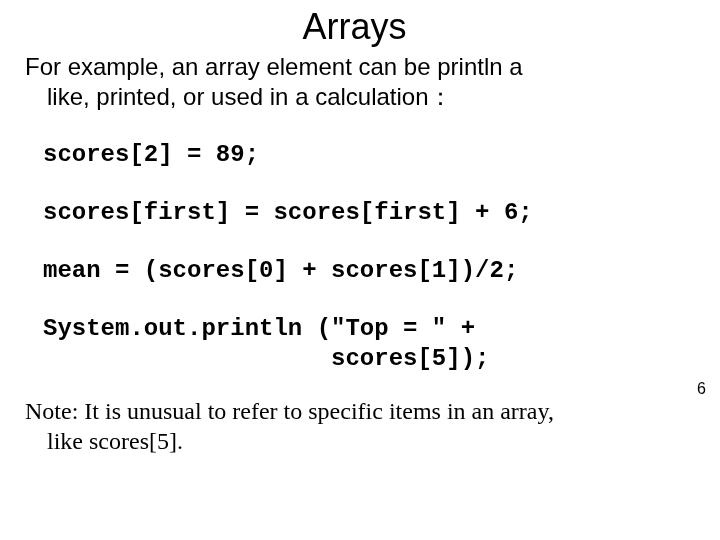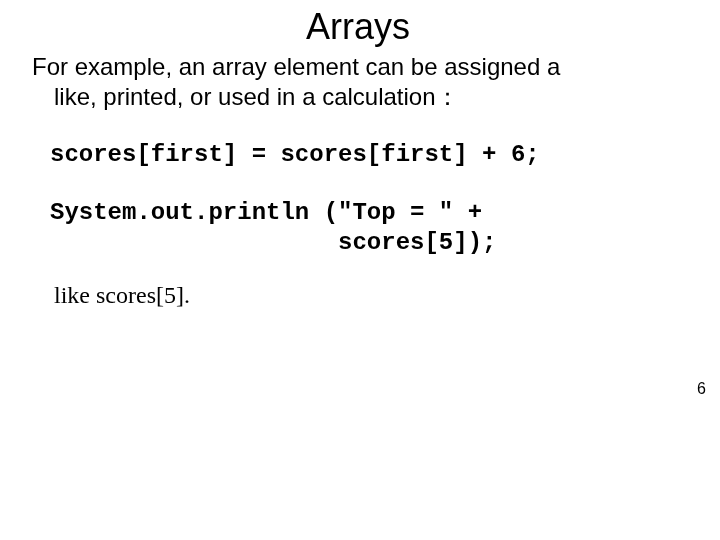--- a/index.html
+++ b/index.html
@@ -10,21 +10,21 @@
     background: #fff;
     font-family: Arial, Helvetica, sans-serif;
     color: #000;
     overflow: hidden;
   }
   .slide {
     position: relative;
     width: 720px;
     height: 412px;
     box-sizing: border-box;
-    padding: 6px 36px 0 32px;
+    padding: 6px 36px 0 25px;
   }
   .title {
     text-align: center;
     font-size: 36px;
     font-weight: 400;
     margin: 0 0 4px 0;
   }
   .intro {
     font-size: 24px;
     line-height: 1.25;
@@ -66,27 +66,30 @@
   }
 </style>
 </head>
 <body>
 
 <div class="slide">
 
   <h1 class="title">Arrays</h1>
 
   <p class="intro">
-    <span>For example, an array element can be assigned a</span>
+    <span>For example, an array element can be println a</span>
     <span class="rest">like, printed, or used in a calculation：</span>
   </p>
 
+  <div class="code">scores[2] = 89;</div>
   <div class="code">scores[first] = scores[first] + 6;</div>
+  <div class="code">mean = (scores[0] + scores[1])/2;</div>
   <div class="code code-last">System.out.println ("Top = " +
                     scores[5]);</div>
 
   <p class="note">
+    <span>Note:  It is unusual to refer to specific items in an array,</span>
     <span class="rest">like scores[5].</span>
   </p>
 
   <div class="pagenum">6</div>
 
 </div>
 
 </body></html>

